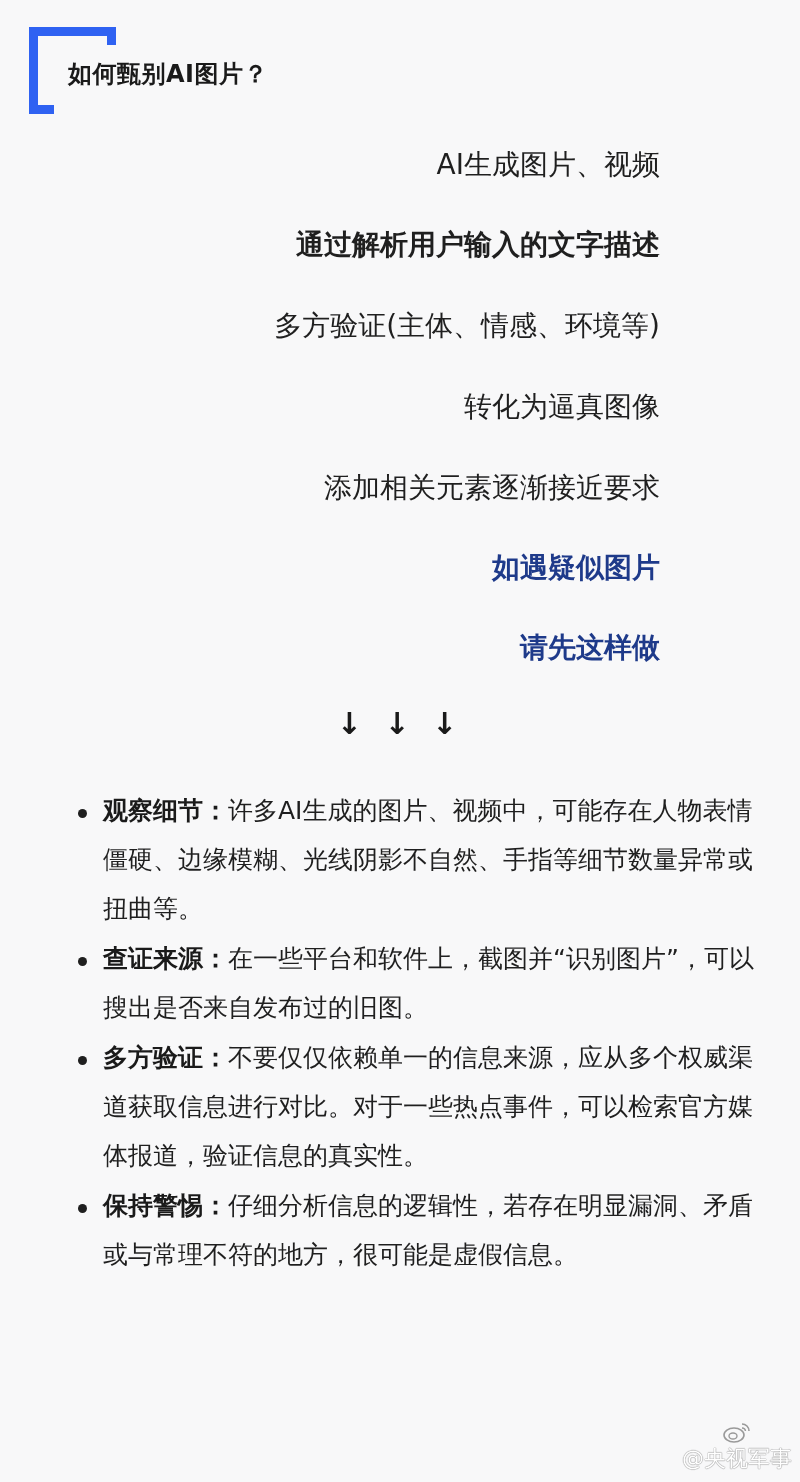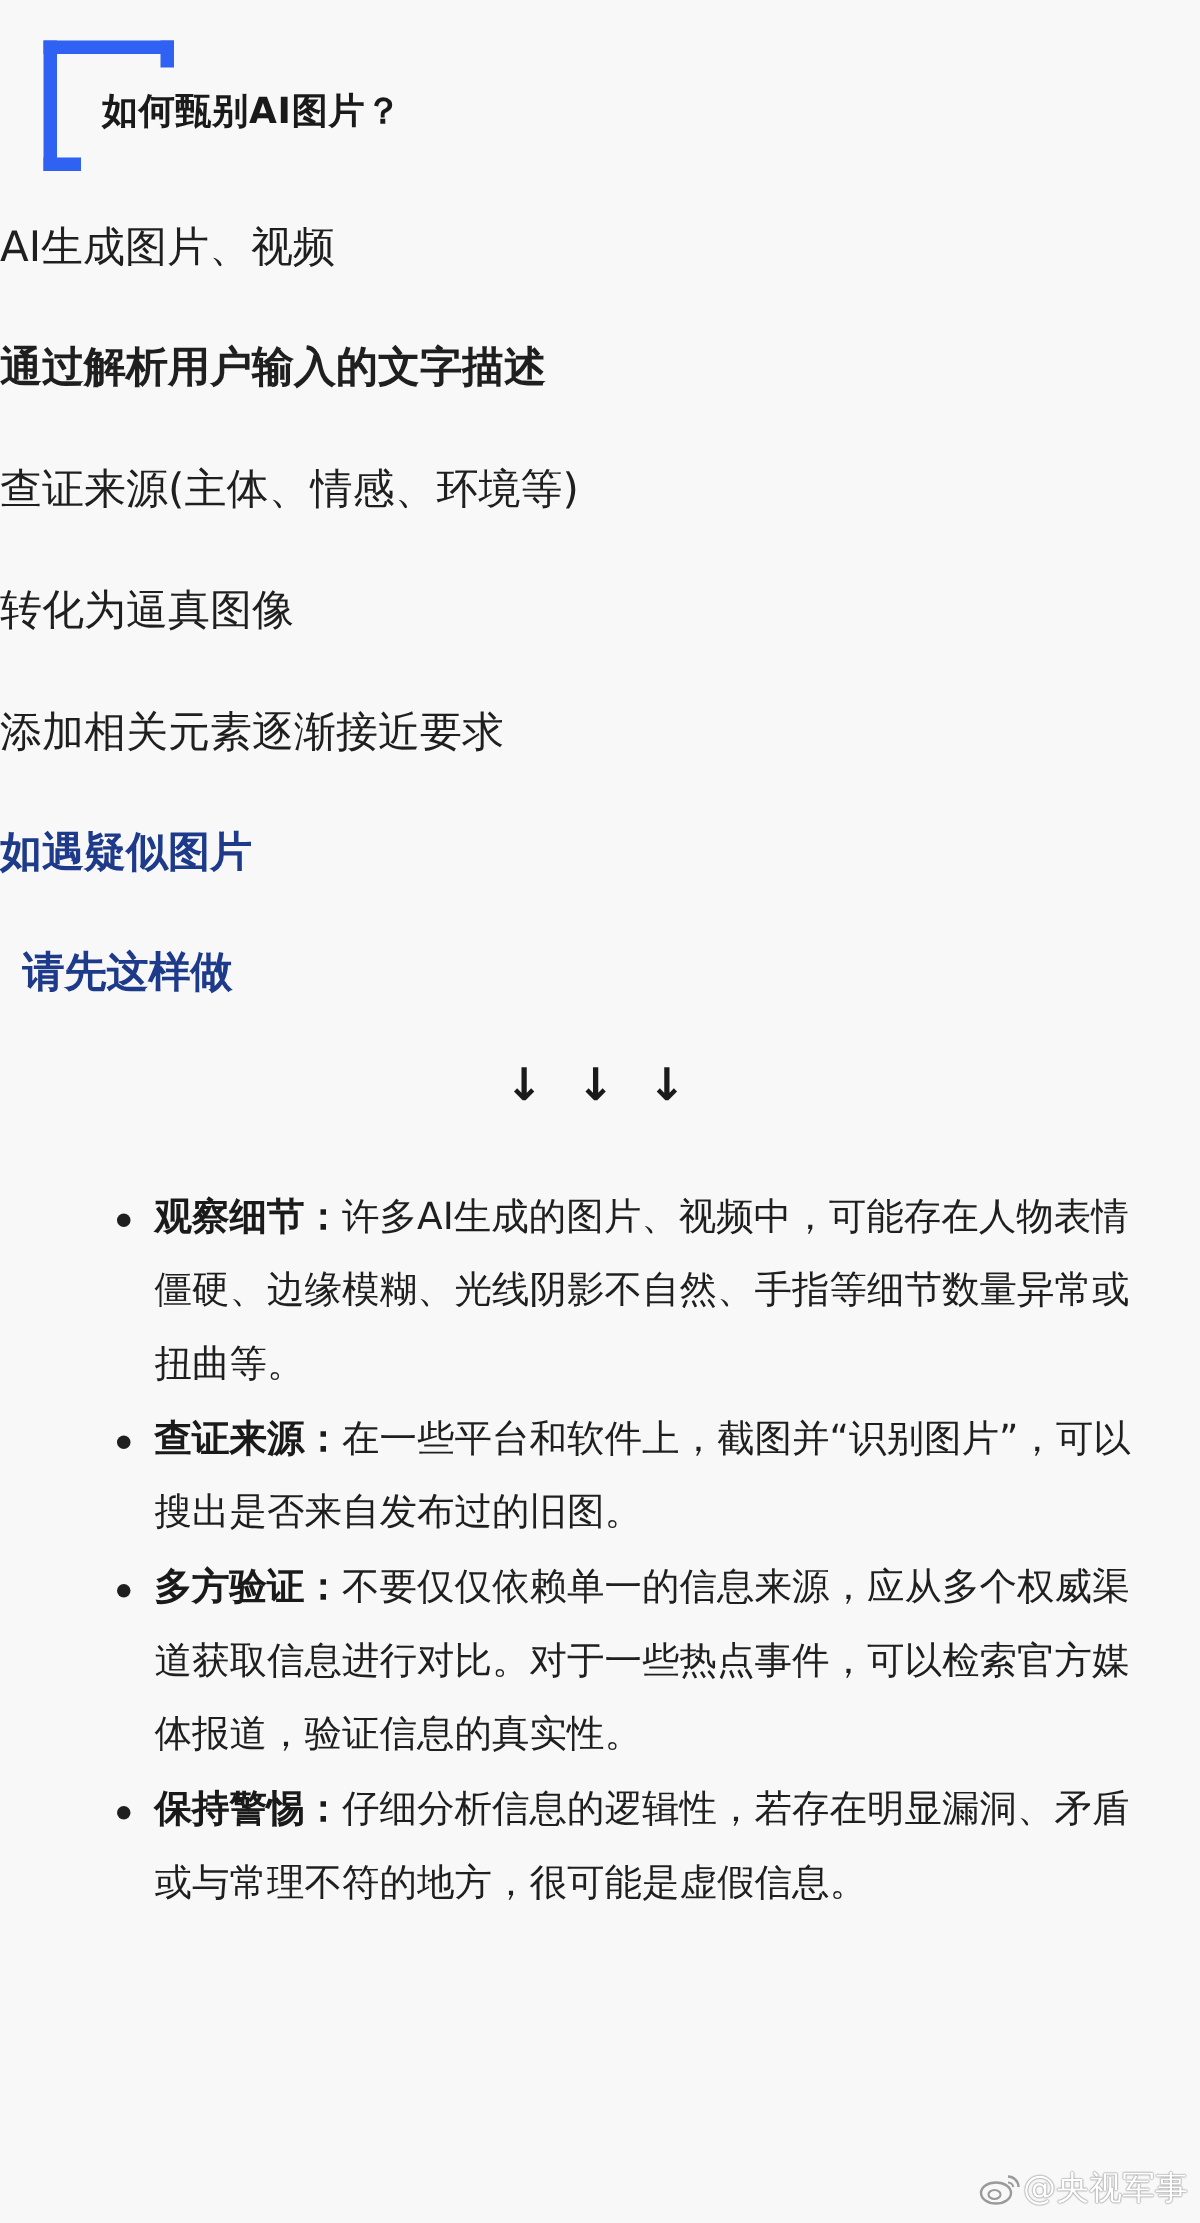--- a/index.html
+++ b/index.html
@@ -34,21 +34,21 @@
       font-weight: bold;
       color: #1a1a1a;
       letter-spacing: 0.5px;
       white-space: nowrap;
     }
 
     .center-line {
       position: absolute;
       left: 0;
       width: 660px;
-      text-align: left;
+      text-align: right;
       font-size: 28px;
       color: #1f1f1f;
       white-space: nowrap;
     }
     .center-line.blue {
       color: #1e3a8a;
       font-weight: bold;
     }
     .arrows {
       position: absolute;
@@ -91,37 +91,38 @@
       position: absolute;
       right: 8px;
       bottom: 8px;
       display: flex;
       align-items: center;
       gap: 0;
       color: #ffffff;
       font-size: 22px;
       text-shadow: 0 0 1px #9a9a9a, 0 0 1px #9a9a9a, 0 0 1px #9a9a9a;
       white-space: nowrap;
+      flex-direction: column;
     }
     .watermark svg { display: block; }
   </style>
 </head>
 <body>
 
 <div class="bracket">
   <div class="v"></div>
     <div class="t"></div>
     <div class="tr"></div>
     <div class="b"></div>
 </div>
 <h1 class="title">如何甄别AI图片？</h1>
 
 <div class="center-line" style="top:146px;">AI生成图片、视频</div>
 <div class="center-line" style="top:226px;font-weight:bold;">通过解析用户输入的文字描述</div>
-<div class="center-line" style="top:307px;">查证来源(主体、情感、环境等)</div>
+<div class="center-line" style="top:307px;">多方验证(主体、情感、环境等)</div>
 <div class="center-line" style="top:388px;">转化为逼真图像</div>
 <div class="center-line" style="top:469px;">添加相关元素逐渐接近要求</div>
 <div class="center-line blue" style="top:549px;">如遇疑似图片</div>
 <div class="center-line blue" style="top:629px;padding-left:15px;">请先这样做</div>
 <div class="arrows" style="top:706px;">↓ ↓ ↓</div>
 
 <ul class="list">
   <li>
     <span class="dot"></span>
     <span class="term">观察细节：</span><span>许多AI生成的图片、视频中，可能存在人物表情僵硬、边缘模糊、光线阴影不自然、手指等细节数量异常或扭曲等。</span>

